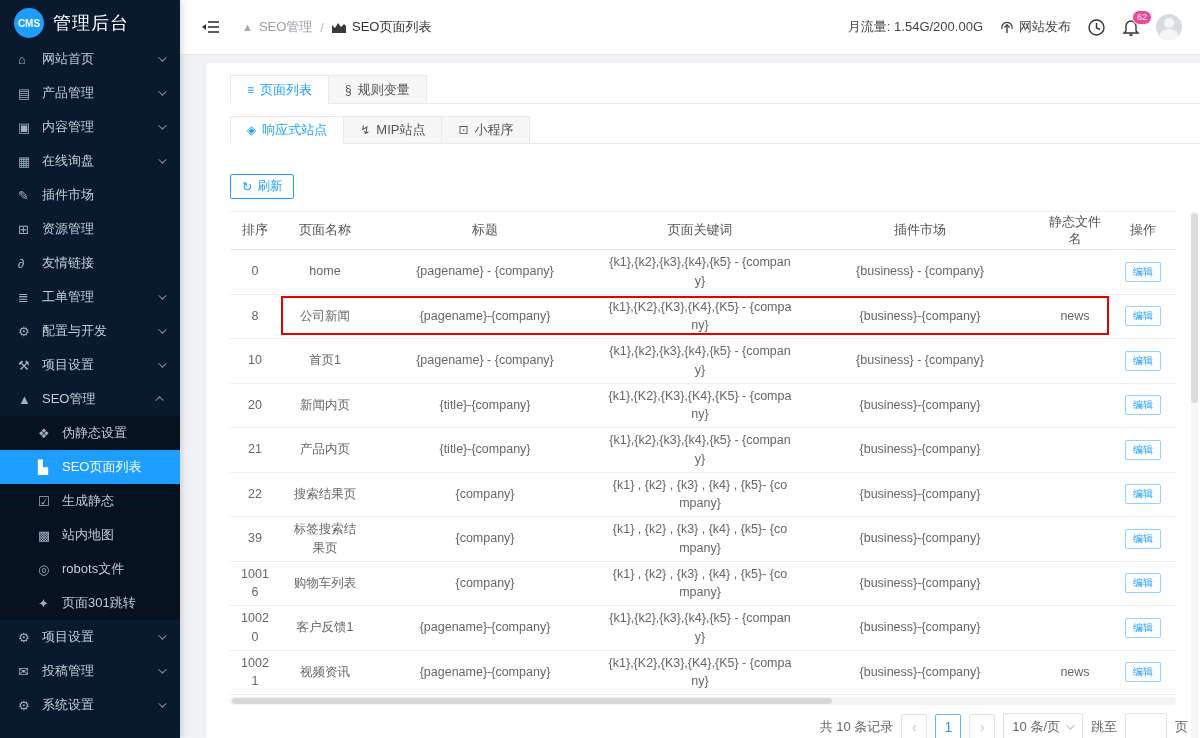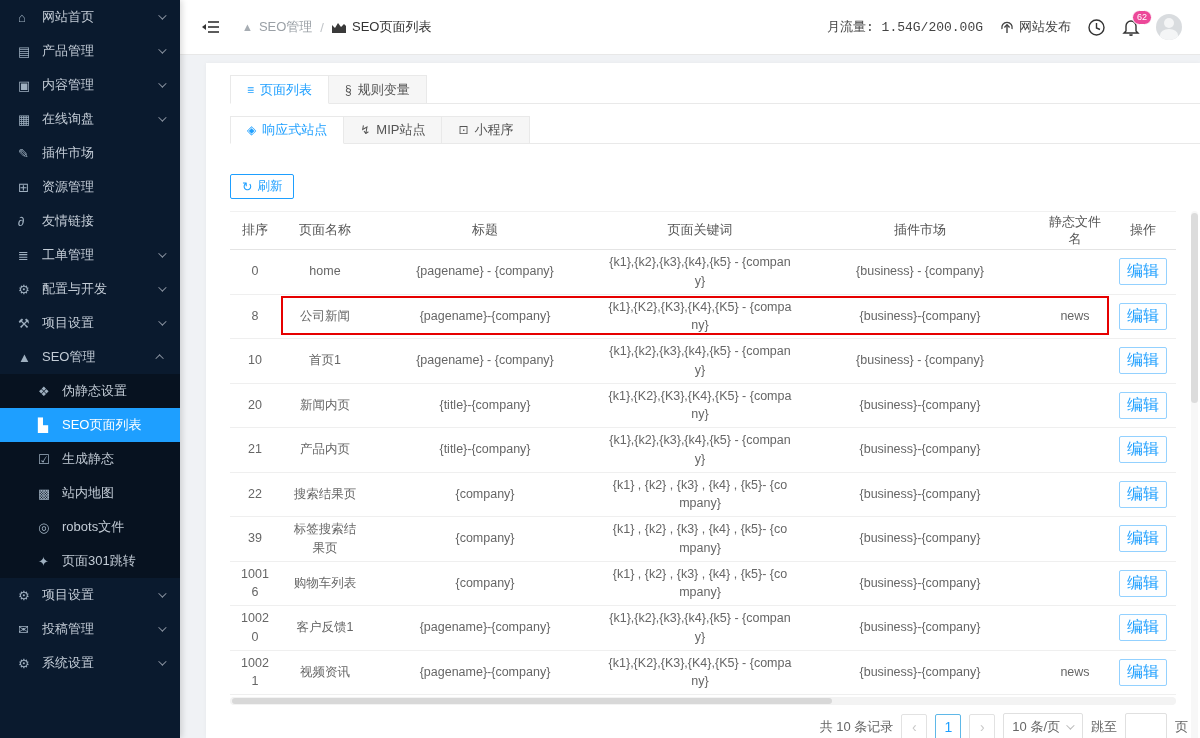--- a/index.html
+++ b/index.html
@@ -27,21 +27,21 @@
   
   .main { flex:1; display:flex; flex-direction:column; min-width:0; }
   .topbar { height:55px; background:#fff; border-bottom:1px solid #e8e8e8; display:flex; align-items:center; padding:0 18px 0 22px; gap:10px; }
   .collapse-btn { cursor:pointer; display:flex; align-items:center; margin-right:12px; }
   .crumb { display:flex; align-items:center; gap:6px; font-size:13px; }
   .crumb .dim { color:#9aa0a6; }
   .crumb .sep { color:#c0c4c8; margin:0 2px; }
   .crumb .cur { color:#333; }
   .tri-icon { color:#a7adb3; font-size:11px; }
   .topbar-right { margin-left:auto; display:flex; align-items:center; gap:16px; }
-  .traffic { color:#444; font-size:13px; white-space:nowrap;font-family:Liberation Mono, monospace; }
+  .traffic { color:#444; font-size:13px; white-space:nowrap; }
   .publish { display:flex; align-items:center; gap:4px; color:#444; cursor:pointer; white-space:nowrap; }
   .icon-btn { position:relative; cursor:pointer; display:flex; align-items:center; }
   .badge { position:absolute; top:-7px; left:10px; background:#ec4899; color:#fff; font-size:9px; line-height:13px; padding:0 4px; border-radius:8px; border:1px solid #fff; }
   .avatar { width:26px; height:26px; border-radius:50%; background:#d9dcdf; position:relative; overflow:hidden; }
   .avatar:before { content:""; position:absolute; width:10px; height:10px; border-radius:50%; background:#f4f5f6; left:8px; top:4px; }
   .avatar:after { content:""; position:absolute; width:18px; height:12px; border-radius:50% 50% 0 0; background:#f4f5f6; left:4px; top:15px; }
 
   .body-area { flex:1; padding:8px 0 0 26px; min-height:0; }
   .card { background:#fff; height:100%; padding:12px 0 0 24px; position:relative; box-shadow:0 0 4px rgba(0,0,0,.04); }
 
@@ -56,21 +56,21 @@
 
   
   .refresh-btn { margin-top:30px; display:inline-flex; align-items:center; gap:5px; height:25px; padding:0 11px; background:#fff; border:1px solid #1e9fff; color:#1e9fff; border-radius:2px; font-size:12.5px; cursor:pointer; }
 
   
   .table-wrap { position:relative; margin-top:12px; width:946px; }
   table { border-collapse:collapse; table-layout:fixed; width:946px; }
   th { font-weight:normal; color:#555; font-size:13px; height:38px; border-top:1px solid #f1f1f1; border-bottom:1px solid #e4e4e4; padding:2px 8px; text-align:center; line-height:1.25; }
   td { color:#666; font-size:12.5px; height:44px; text-align:center; border-bottom:1px solid #efefef; padding:3px 8px; line-height:1.5; word-break:break-all; }
   .col-sort{width:50px}.col-name{width:90px}.col-title{width:230px}.col-kw{width:200px}.col-desc{width:240px}.col-file{width:70px}.col-act{width:66px}
-  .edit-btn { border:1px solid #93d1ff; background:#fdfeff; color:#1e9fff; font-size:16px; padding:2px 7px; border-radius:2px; cursor:pointer; font-family:inherit; }
+  .edit-btn { border:1px solid #93d1ff; background:#fdfeff; color:#1e9fff; font-size:10px; padding:2px 7px; border-radius:2px; cursor:pointer; font-family:inherit; }
   .highlight-box { position:absolute; left:51px; top:85px; width:828px; height:39px; border:2px solid #e60000; pointer-events:none; }
 
   .hscroll { width:946px; height:8px; background:#f3f3f3; margin-top:2px; position:relative; border-radius:4px; }
   .hthumb { position:absolute; left:2px; top:1px; height:6px; width:600px; background:#d8d8d8; border-radius:3px; }
   .vscroll { position:absolute; right:2px; top:148px; width:7px; height:540px; background:#f7f7f7; border-radius:4px; }
   .vthumb { position:absolute; top:2px; left:0; width:7px; height:190px; background:#dcdcdc; border-radius:4px; }
 
   
   .pager { display:flex; align-items:center; justify-content:flex-end; gap:8px; margin-top:8px; padding-right:12px; color:#666; font-size:13px; }
   .pbtn { width:26px; height:26px; border:1px solid #e2e2e2; background:#fff; display:flex; align-items:center; justify-content:center; color:#c8c8c8; border-radius:2px; cursor:pointer; font-size:14px; }
@@ -79,20 +79,24 @@
   .per-page .chev { border-color:#b9b9b9; }
   .jump-input { width:42px; height:28px; border:1px solid #e0e0e0; border-radius:2px; outline:none; font-size:13px; text-align:center; }
   svg { display:block; }
 </style>
 </head>
 <body>
 
 <div class="app">
 
   <div class="sidebar">
+    <div class="logo-row">
+      <div class="logo-circle">CMS</div>
+      <div class="app-title">管理后台</div>
+    </div>
     <div class="menu">
       <div class="mi">
         <span class="mic">⌂</span>
         <span class="mil">网站首页</span>
         <span class="chev down"></span>
       </div>
       <div class="mi">
         <span class="mic">▤</span>
         <span class="mil">产品管理</span>
         <span class="chev down"></span>

